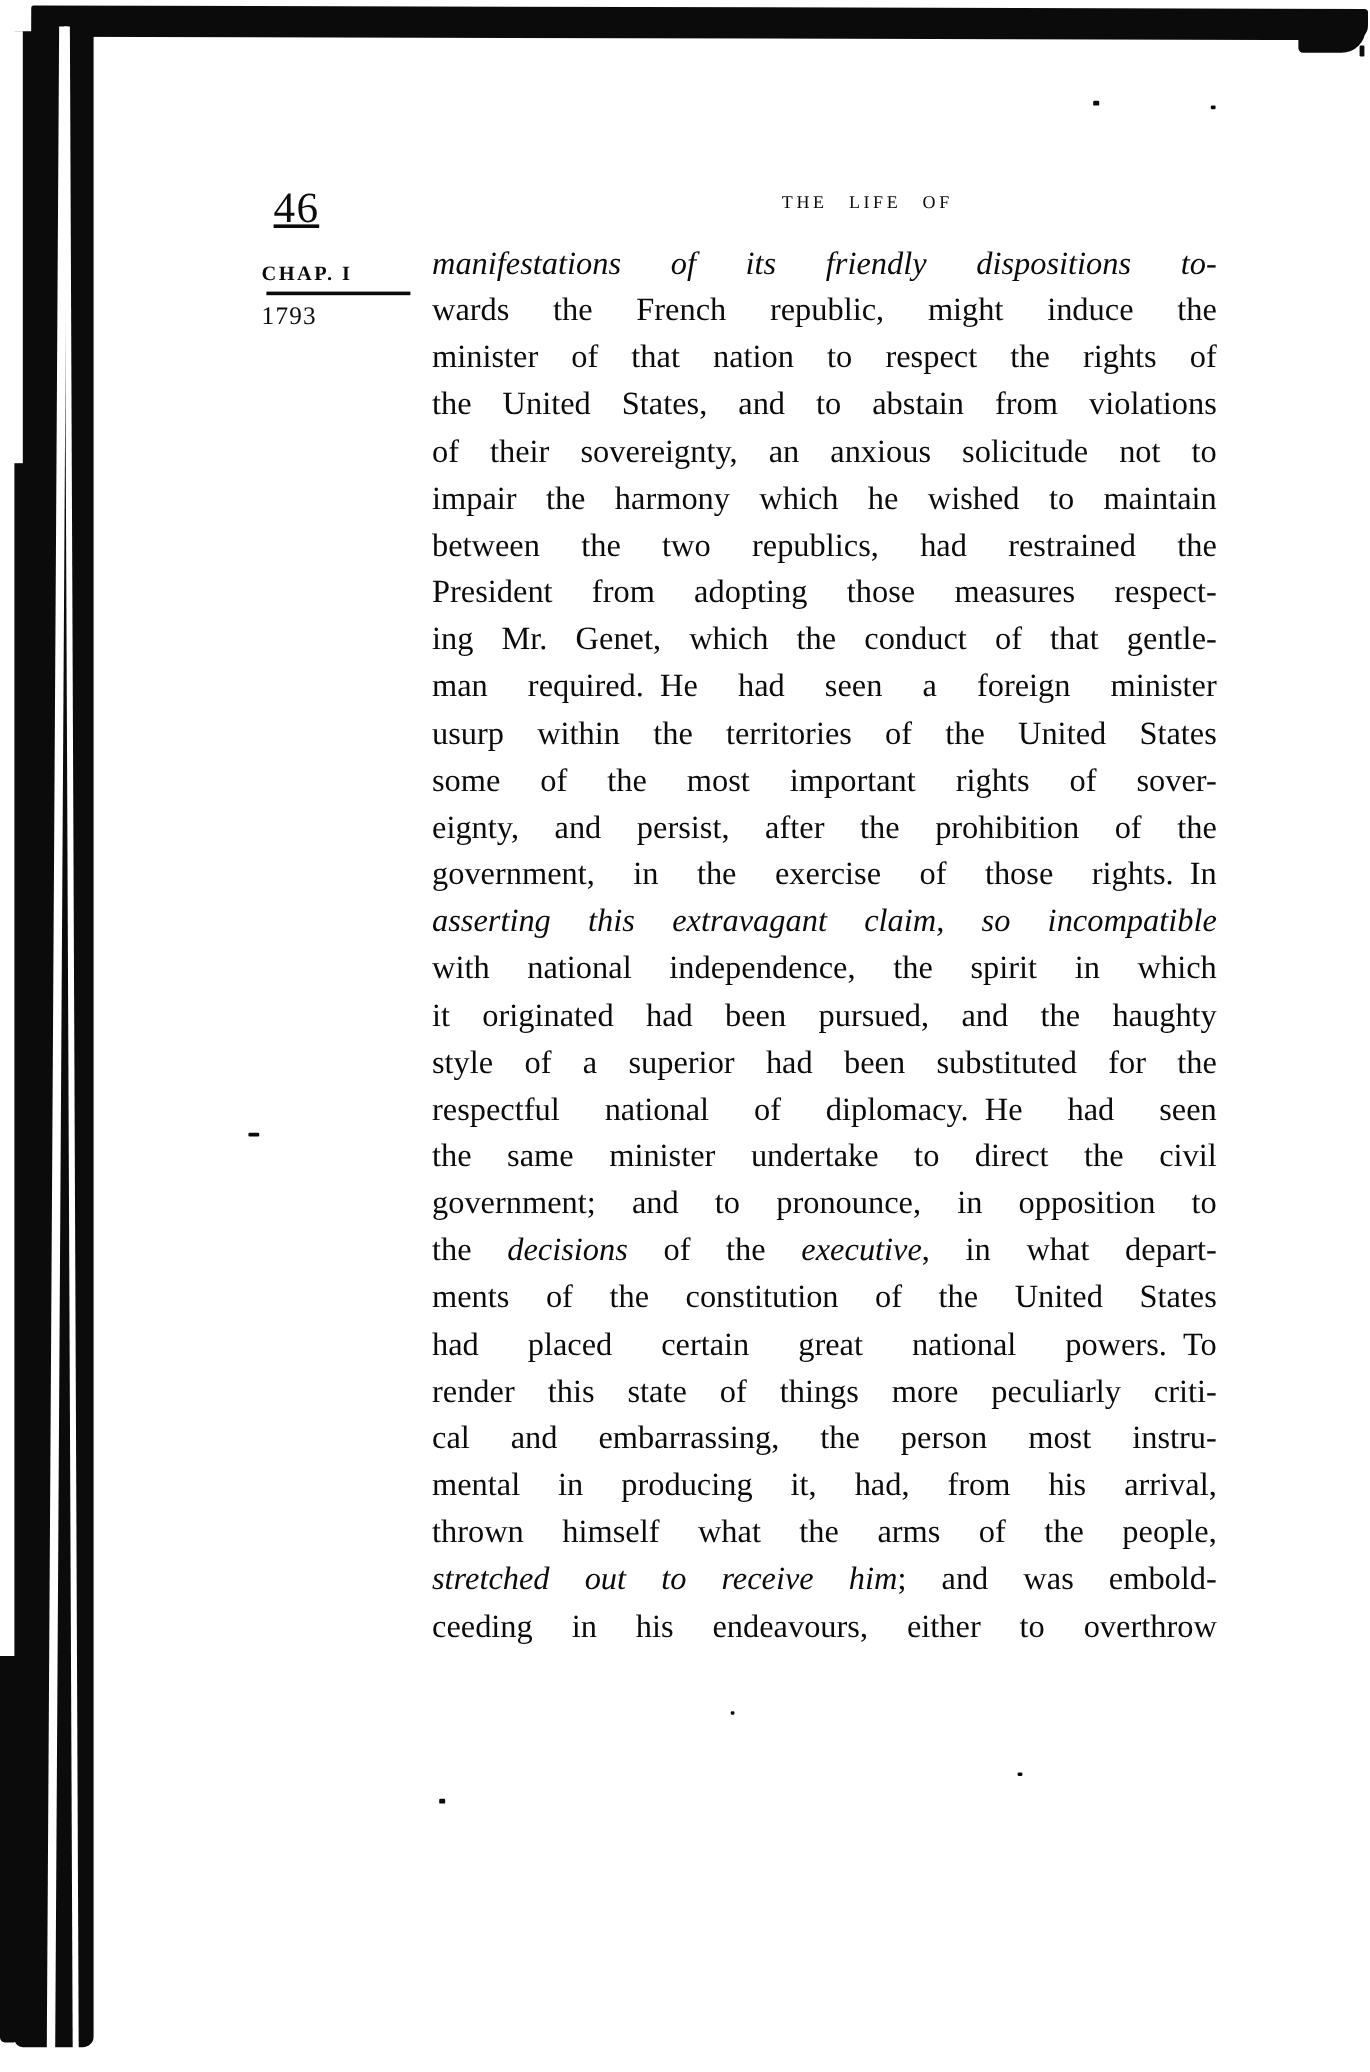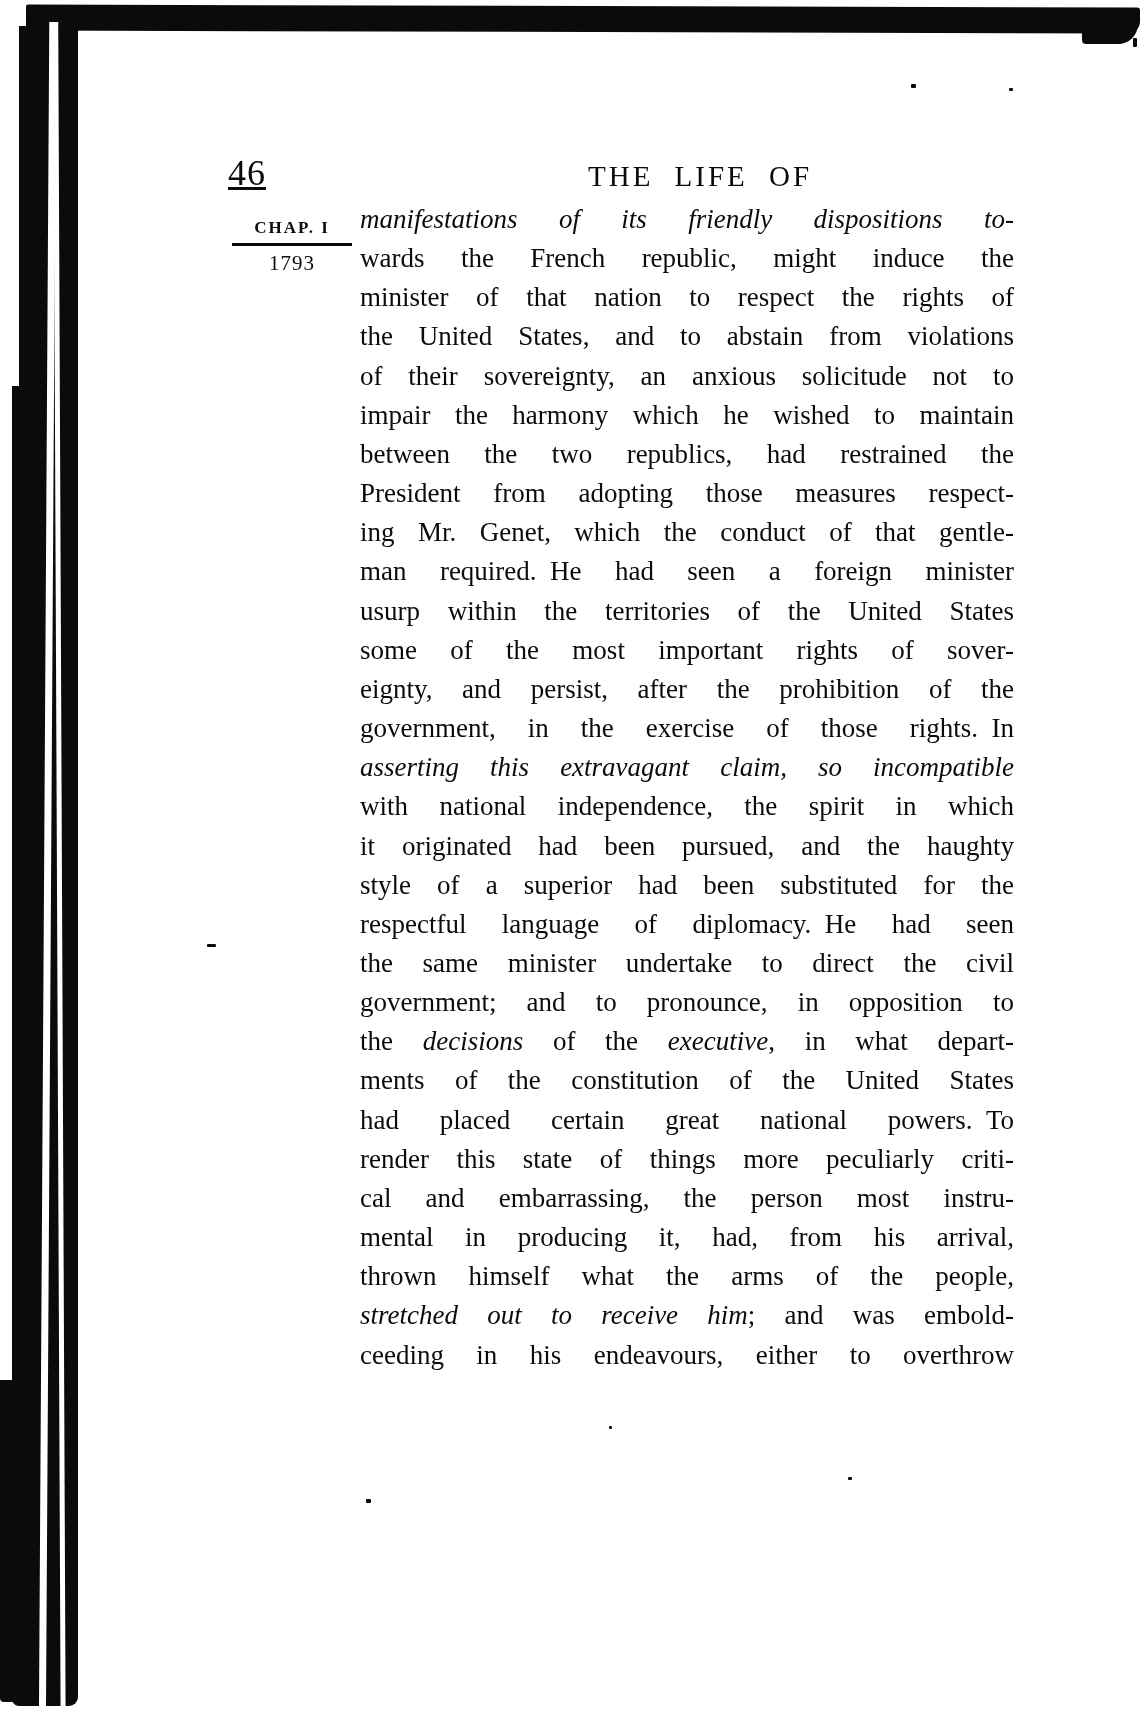--- a/index.html
+++ b/index.html
@@ -47,25 +47,25 @@
   .speck.s5{left:609px;top:1426px;width:3px;height:3px;}
   .speck.s6{left:848px;top:1477px;width:4px;height:3px;}
   .speck.s7{left:1133px;top:38px;width:4px;height:9px;}
   
   .page-number{
     position:absolute;left:228px;top:155px;
     font-size:36px;line-height:1;letter-spacing:1px;text-decoration:underline;
   }
   .running-header{
     position:absolute;left:588px;top:162px;width:206px;
-    font-size:29px;line-height:1;letter-spacing:3px;word-spacing:11px;
+    font-size:15px;line-height:1;letter-spacing:3px;word-spacing:11px;
     text-align:right;white-space:nowrap;
   }
   
-  .margin-note{position:absolute;left:228px;top:219px;width:128px;text-align:center;}
+  .margin-note{position:absolute;left:218px;top:219px;width:128px;text-align:left;}
   .margin-chapter{font-size:17px;letter-spacing:2px;line-height:1;font-weight:bold;}
   .margin-rule{margin:7px 0 0 4px;width:120px;border:0;border-top:3px solid var(--ink,#0b0b0b);}
   .margin-year{font-size:21px;letter-spacing:1px;margin-top:7px;line-height:1;}
   
   .body-text{
     position:absolute;left:360px;top:200px;width:654px;
     font-size:27px;line-height:39.17px;
     word-spacing:2px;
   }
   .body-line{
@@ -119,21 +119,21 @@
       <div class="body-line"><span>ing Mr. Genet, which the conduct of that gentle-</span></div>
       <div class="body-line"><span>man required. He had seen a foreign minister</span></div>
       <div class="body-line"><span>usurp within the territories of the United States</span></div>
       <div class="body-line"><span>some of the most important rights of sover-</span></div>
       <div class="body-line"><span>eignty, and persist, after the prohibition of the</span></div>
       <div class="body-line"><span>government, in the exercise of those rights. In</span></div>
       <div class="body-line"><em>asserting this extravagant claim, so incompatible</em></div>
       <div class="body-line"><span>with national independence, the spirit in which</span></div>
       <div class="body-line"><span>it originated had been pursued, and the haughty</span></div>
       <div class="body-line"><span>style of a superior had been substituted for the</span></div>
-      <div class="body-line"><span>respectful language of diplomacy. He had seen</span></div>
+      <div class="body-line"><span>respectful national of diplomacy. He had seen</span></div>
       <div class="body-line"><span>the same minister undertake to direct the civil</span></div>
       <div class="body-line"><span>government; and to pronounce, in opposition to</span></div>
       <div class="body-line"><span>the </span><em>decisions</em><span> of the </span><em>executive</em><span>, in what depart-</span></div>
       <div class="body-line"><span>ments of the constitution of the United States</span></div>
       <div class="body-line"><span>had placed certain great national powers. To</span></div>
       <div class="body-line"><span>render this state of things more peculiarly criti-</span></div>
       <div class="body-line"><span>cal and embarrassing, the person most instru-</span></div>
       <div class="body-line"><span>mental in producing it, had, from his arrival,</span></div>
       <div class="body-line"><span>thrown himself what the arms of the people,</span></div>
       <div class="body-line"><em>stretched out to receive him</em><span>; and was embold-</span></div>

